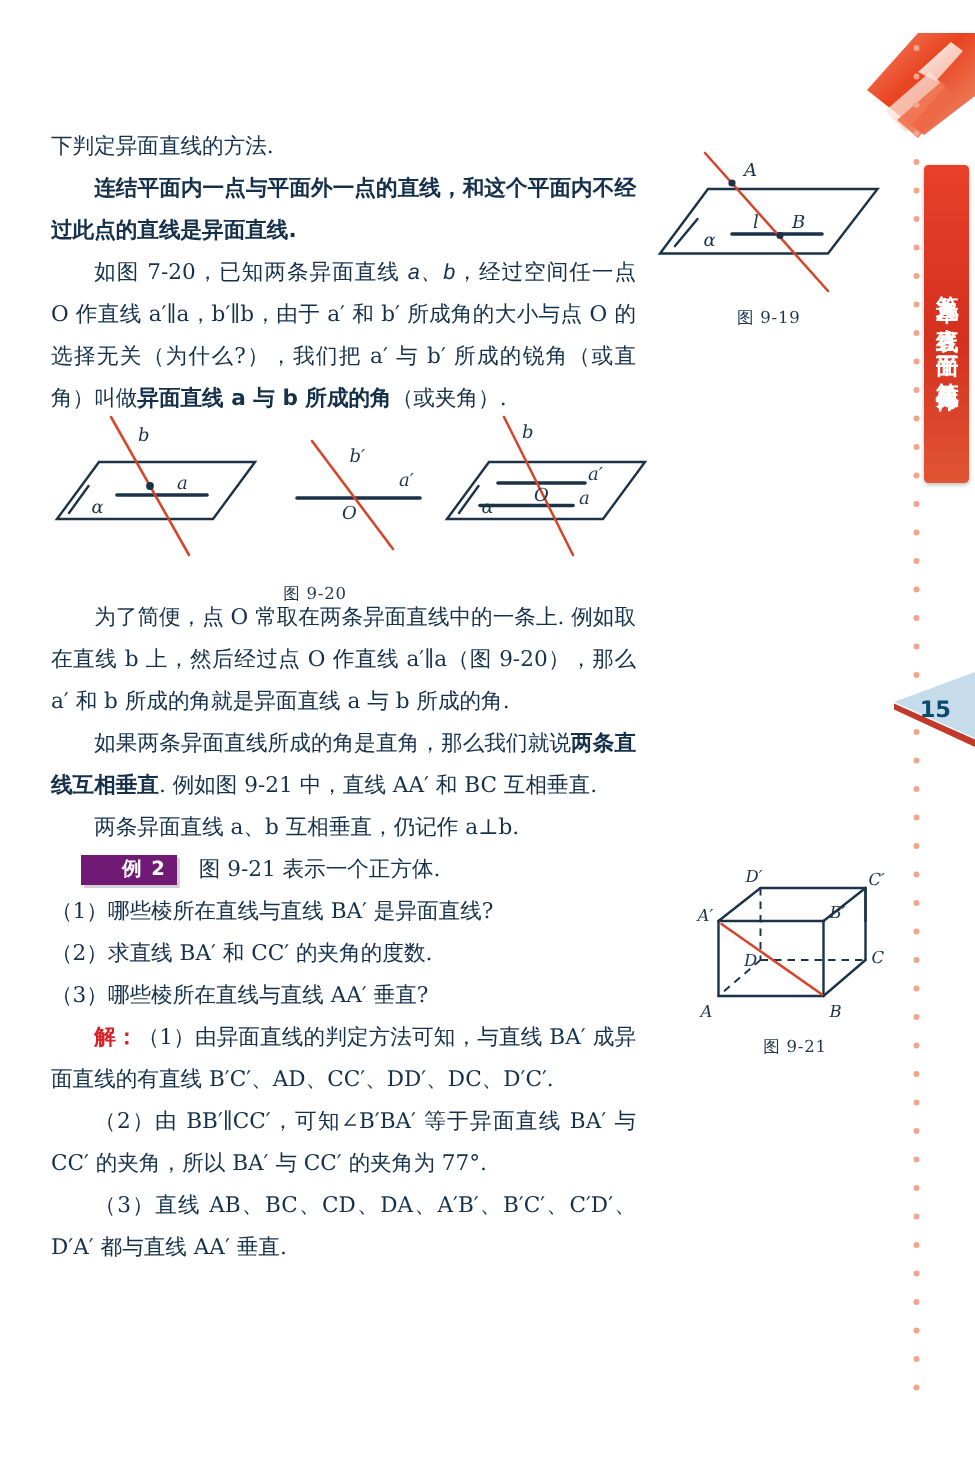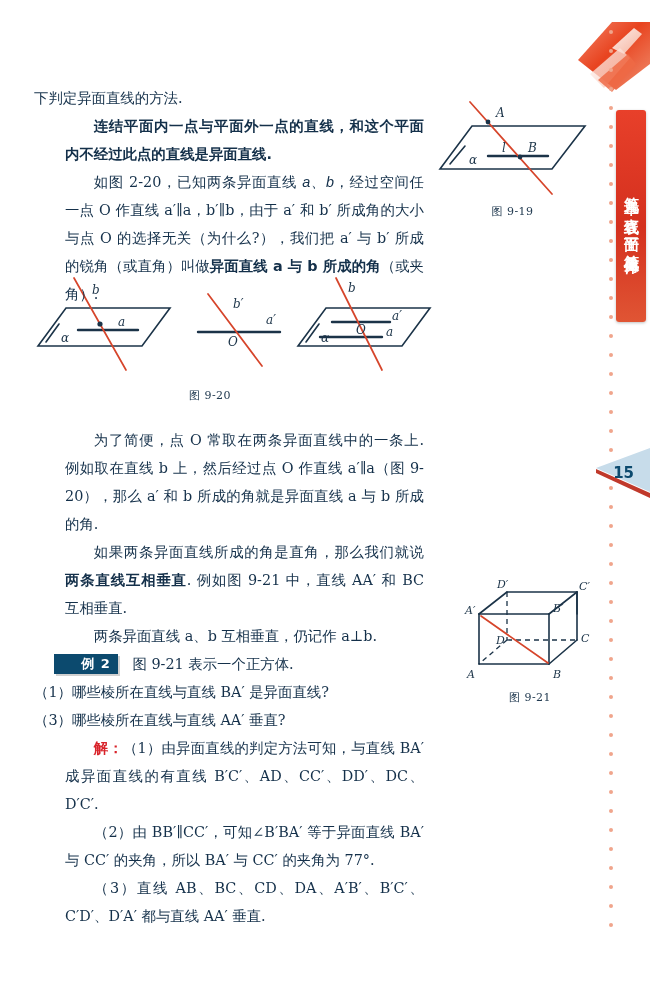--- a/index.html
+++ b/index.html
@@ -15,21 +15,21 @@
   
   .content{
     position:absolute;
     left:34px; top:84px; width:390px;
     color:#14304a;
     font-size:14.4px;
     line-height:28px;
     text-align:justify;
   }
   .para{margin:0 0 0 0;}
-  .indent{text-indent:2em;margin-left:31px;}
+  .indent{text-indent:2em;}
   .bold{font-weight:bold;font-family:"DejaVu Sans","Liberation Sans",sans-serif;}
   .mi{font-style:italic;font-family:Liberation Sans, sans-serif;}
 
   
   .fig919{position:absolute;left:430px;top:84px;width:165px;height:150px;}
   .fig-cap{
     text-align:center;color:#20394f;
     font-size:11px;font-family:"DejaVu Serif","Liberation Serif",serif;
     letter-spacing:.5px;
   }
@@ -48,21 +48,21 @@
     text-align:justify;
   }
 
   
   .fig921{position:absolute;left:455px;top:566px;width:150px;height:120px;}
   .fig921cap{position:absolute;left:490px;top:690px;width:80px;}
 
   
   .ex-badge{
     display:inline-block;
-    background:#0c4a6e;color:#ffffff;
+    background:#701a75;color:#ffffff;
     font-family:"DejaVu Sans","Liberation Sans",sans-serif;
     font-weight:bold;font-size:13px;
     padding:1px 7px 2px 7px;
     line-height:17px;
     box-shadow:2px 2px 0 rgba(120,120,120,.35);
     letter-spacing:1px;
     vertical-align:1px;
   }
   .jie{color:#d8232a;font-weight:bold;font-family:"DejaVu Sans","Liberation Sans",sans-serif;}
 
@@ -283,39 +283,40 @@
   </div>
   <div class="fig921cap fig-cap">图 9-21</div>
 
   <div class="content">
 
     <p class="para">下判定异面直线的方法.</p>
 
     <p class="para indent bold">连结平面内一点与平面外一点的直线，和这个平面内不经过此点的直线是异面直线.</p>
 
     <p class="para indent">
-      <span>如图 2-20，已知两条异面直线 </span><span class="mi">a、b</span><span>，经过空间任一点 O 作直线 a′∥a，b′∥b，由于 a′ 和 b′ 所成角的大小与点 O 的选择无关（为什么?），我们把 a′ 与 b′ 所成的锐角（或直角）叫做</span><span class="bold">异面直线 a 与 b 所成的角</span><span>（或夹角）.</span>
+      <span>如图 7-20，已知两条异面直线 </span><span class="mi">a、b</span><span>，经过空间任一点 O 作直线 a′∥a，b′∥b，由于 a′ 和 b′ 所成角的大小与点 O 的选择无关（为什么?），我们把 a′ 与 b′ 所成的锐角（或直角）叫做</span><span class="bold">异面直线 a 与 b 所成的角</span><span>（或夹角）.</span>
     </p>
 
     <div style="height:118px"></div>
 
     <p class="para indent">为了简便，点 O 常取在两条异面直线中的一条上. 例如取在直线 b 上，然后经过点 O 作直线 a′∥a（图 9-20），那么 a′ 和 b 所成的角就是异面直线 a 与 b 所成的角.</p>
 
     <p class="para indent">
       <span>如果两条异面直线所成的角是直角，那么我们就说</span><span class="bold">两条直线互相垂直</span><span>. 例如图 9-21 中，直线 AA′ 和 BC 互相垂直.</span>
     </p>
 
     <p class="para indent">两条异面直线 a、b 互相垂直，仍记作 a⊥b.</p>
 
     <p class="para" style="text-indent:1.4em">
       <span class="ex-badge">例 2</span>
       <span style="margin-left:10px">图 9-21 表示一个正方体.</span>
     </p>
 
     <p class="para" style="text-indent:0;padding-left:0">（1）哪些棱所在直线与直线 BA′ 是异面直线?</p>
+    <p class="para" style="text-indent:0;padding-left:0">（2）求直线 BA′ 和 CC′ 的夹角的度数.</p>
     <p class="para" style="text-indent:0;padding-left:0">（3）哪些棱所在直线与直线 AA′ 垂直?</p>
 
     <p class="para indent">
       <span class="jie">解：</span><span>（1）由异面直线的判定方法可知，与直线 BA′ 成异面直线的有直线 B′C′、AD、CC′、DD′、DC、D′C′.</span>
     </p>
     <p class="para indent">（2）由 BB′∥CC′，可知∠B′BA′ 等于异面直线 BA′ 与 CC′ 的夹角，所以 BA′ 与 CC′ 的夹角为 77°.</p>
     <p class="para indent">（3）直线 AB、BC、CD、DA、A′B′、B′C′、C′D′、D′A′ 都与直线 AA′ 垂直.</p>
 
   </div>
 

